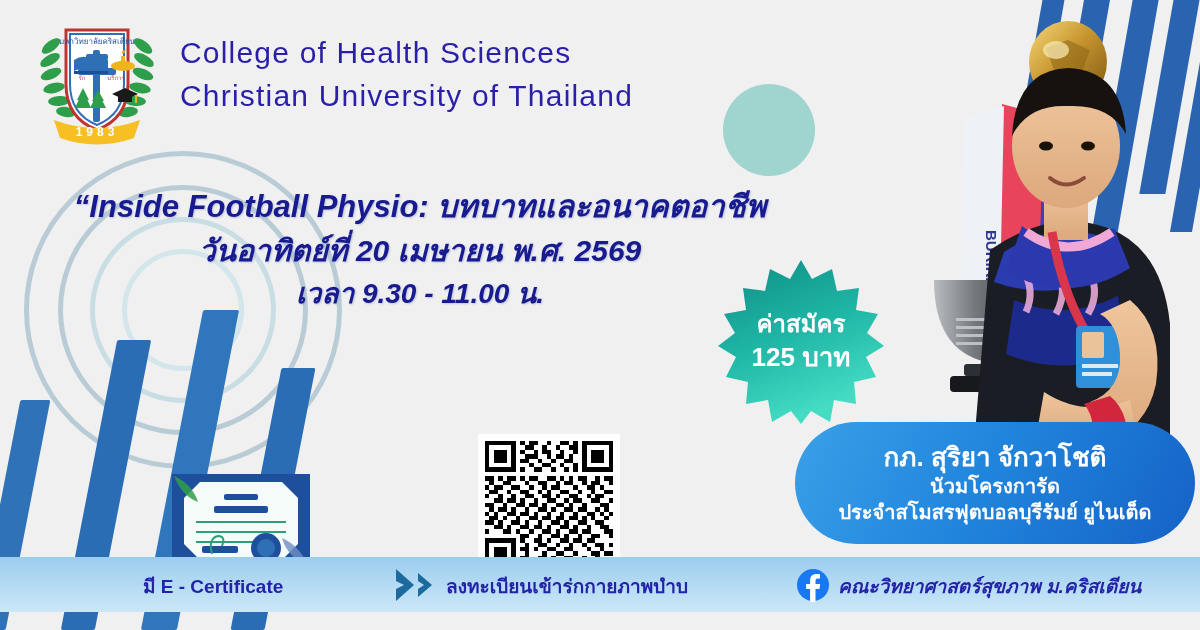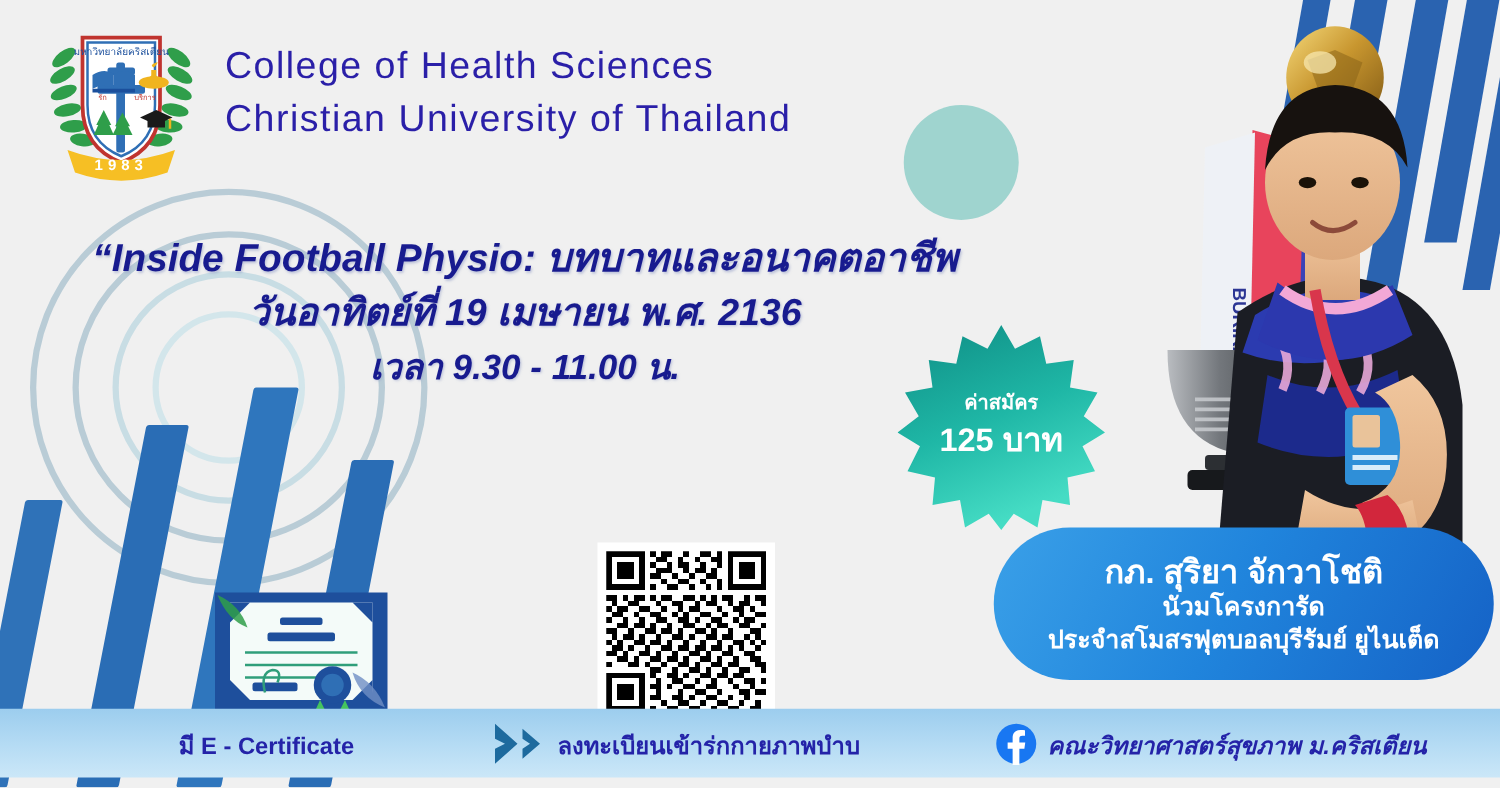--- a/index.html
+++ b/index.html
@@ -82,21 +82,21 @@
   .starburst {
     position:absolute; left:718px; top:258px;
     width:166px; height:166px; z-index:8;
   }
   .starburst .sb-label {
     position:absolute; inset:0;
     display:flex; flex-direction:column;
     align-items:center; justify-content:center;
     color:#ffffff; font-weight:bold; line-height:1.3;
   }
-  .sb-label .l1 { font-size:16px; }
+  .sb-label .l1 { font-size:24px; }
   .sb-label .l2 { font-size:26px; margin-top:2px; }
 
   
   .photo { position:absolute; right:0; top:0; width:306px; height:470px; overflow:hidden; }
   .photo svg { position:absolute; inset:0; }
 
   
   .speaker {
     position:absolute; left:795px; top:422px;
     width:400px; height:122px;
@@ -116,21 +116,21 @@
   
   .qrwrap {
     position:absolute; left:478px; top:434px;
     width:142px; height:142px;
     background:#fff; padding:7px; z-index:5;
   }
   .qr { width:100%; height:100%; display:block; }
 
   
   .bottombar {
-    position:absolute; left:0; bottom:8px; width:1200px; height:55px;
+    position:absolute; left:0; bottom:18px; width:1200px; height:55px;
     background:linear-gradient(180deg,#9ccdee 0%,#b6dcf4 55%,#cbe7f8 100%);
     z-index:10;
     margin-top:27px;
   }
   .bb-cert {
     position:absolute; left:143px; top:14px;
     font-size:19px; font-weight:bold; color:#2423a8; white-space:nowrap;
   }
   .bb-chevrons { position:absolute; left:392px; top:10px; width:56px; height:36px; }
   .bb-register {
@@ -315,21 +315,21 @@
     </svg>
   </div>
 
   <div class="header-text">
     <div>College of Health Sciences</div>
     <div>Christian University of Thailand</div>
   </div>
 
   <div class="titleblock">
     <div class="tline tl1">“Inside Football Physio: บทบาทและอนาคตอาชีพ</div>
-    <div class="tline tl3">วันอาทิตย์ที่  19 เมษายน พ.ศ. 2136</div>
+    <div class="tline tl3">วันอาทิตย์ที่  20 เมษายน พ.ศ. 2569</div>
     <div class="tline tl4">เวลา 9.30 - 11.00 น.</div>
   </div>
 
   <div class="starburst">
     <svg viewBox="0 0 166 166" width="166" height="166" aria-hidden="true">
       <defs>
         <linearGradient id="tealgrad" x1="0" y1="0" x2="0.4" y2="1">
           <stop offset="0%" stop-color="#0e8c84"></stop>
           <stop offset="55%" stop-color="#1fb7a6"></stop>
           <stop offset="100%" stop-color="#45dcc4"></stop>

